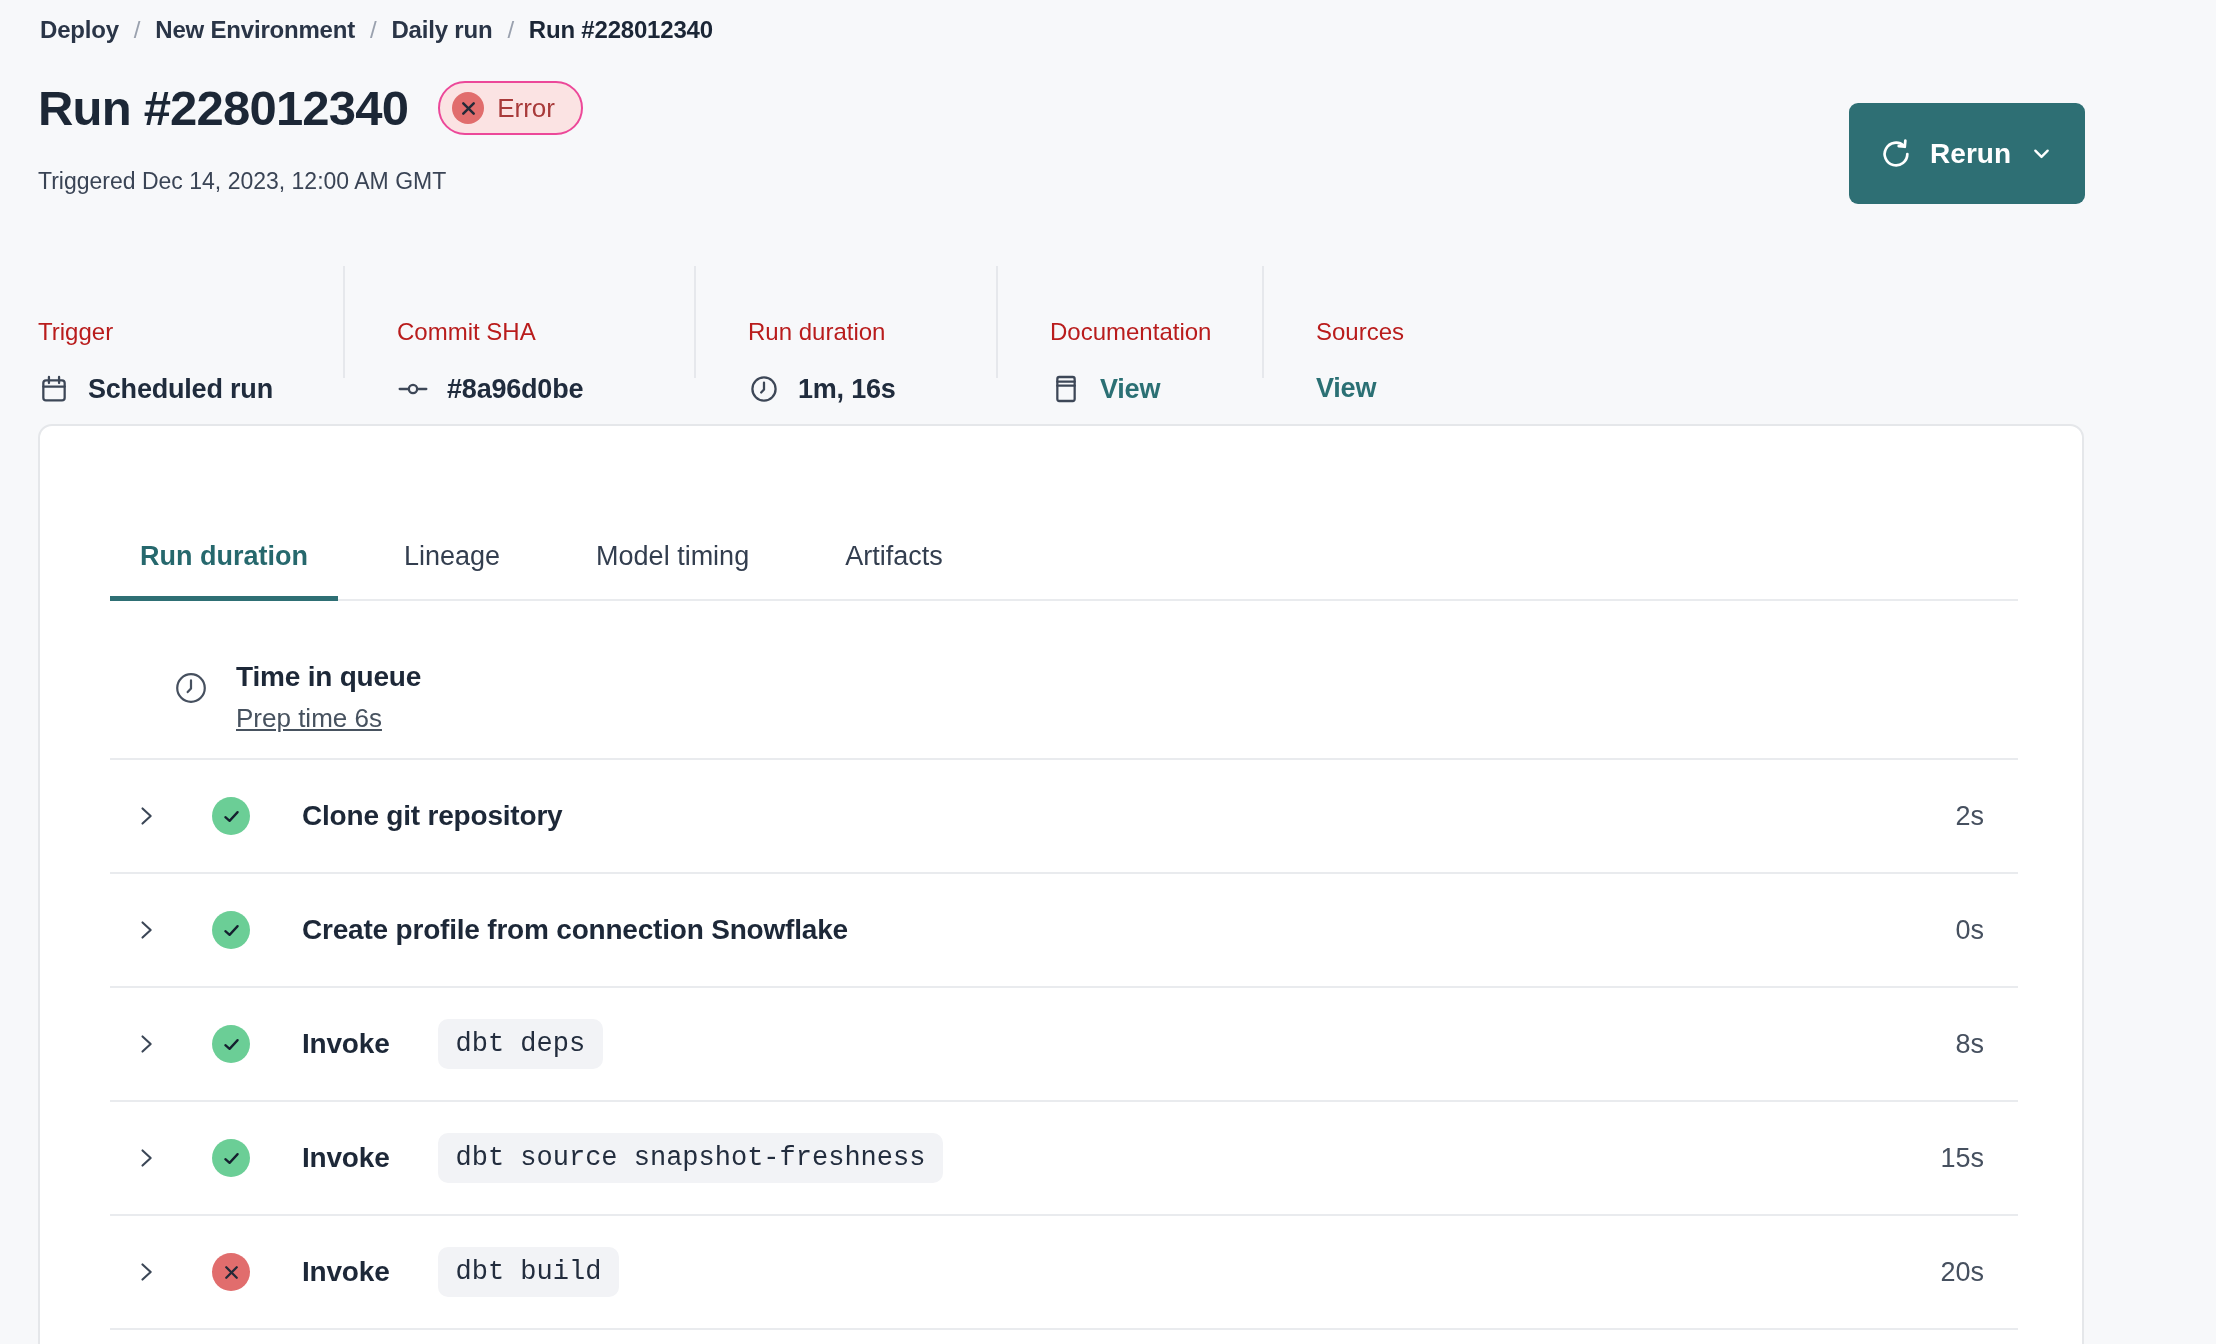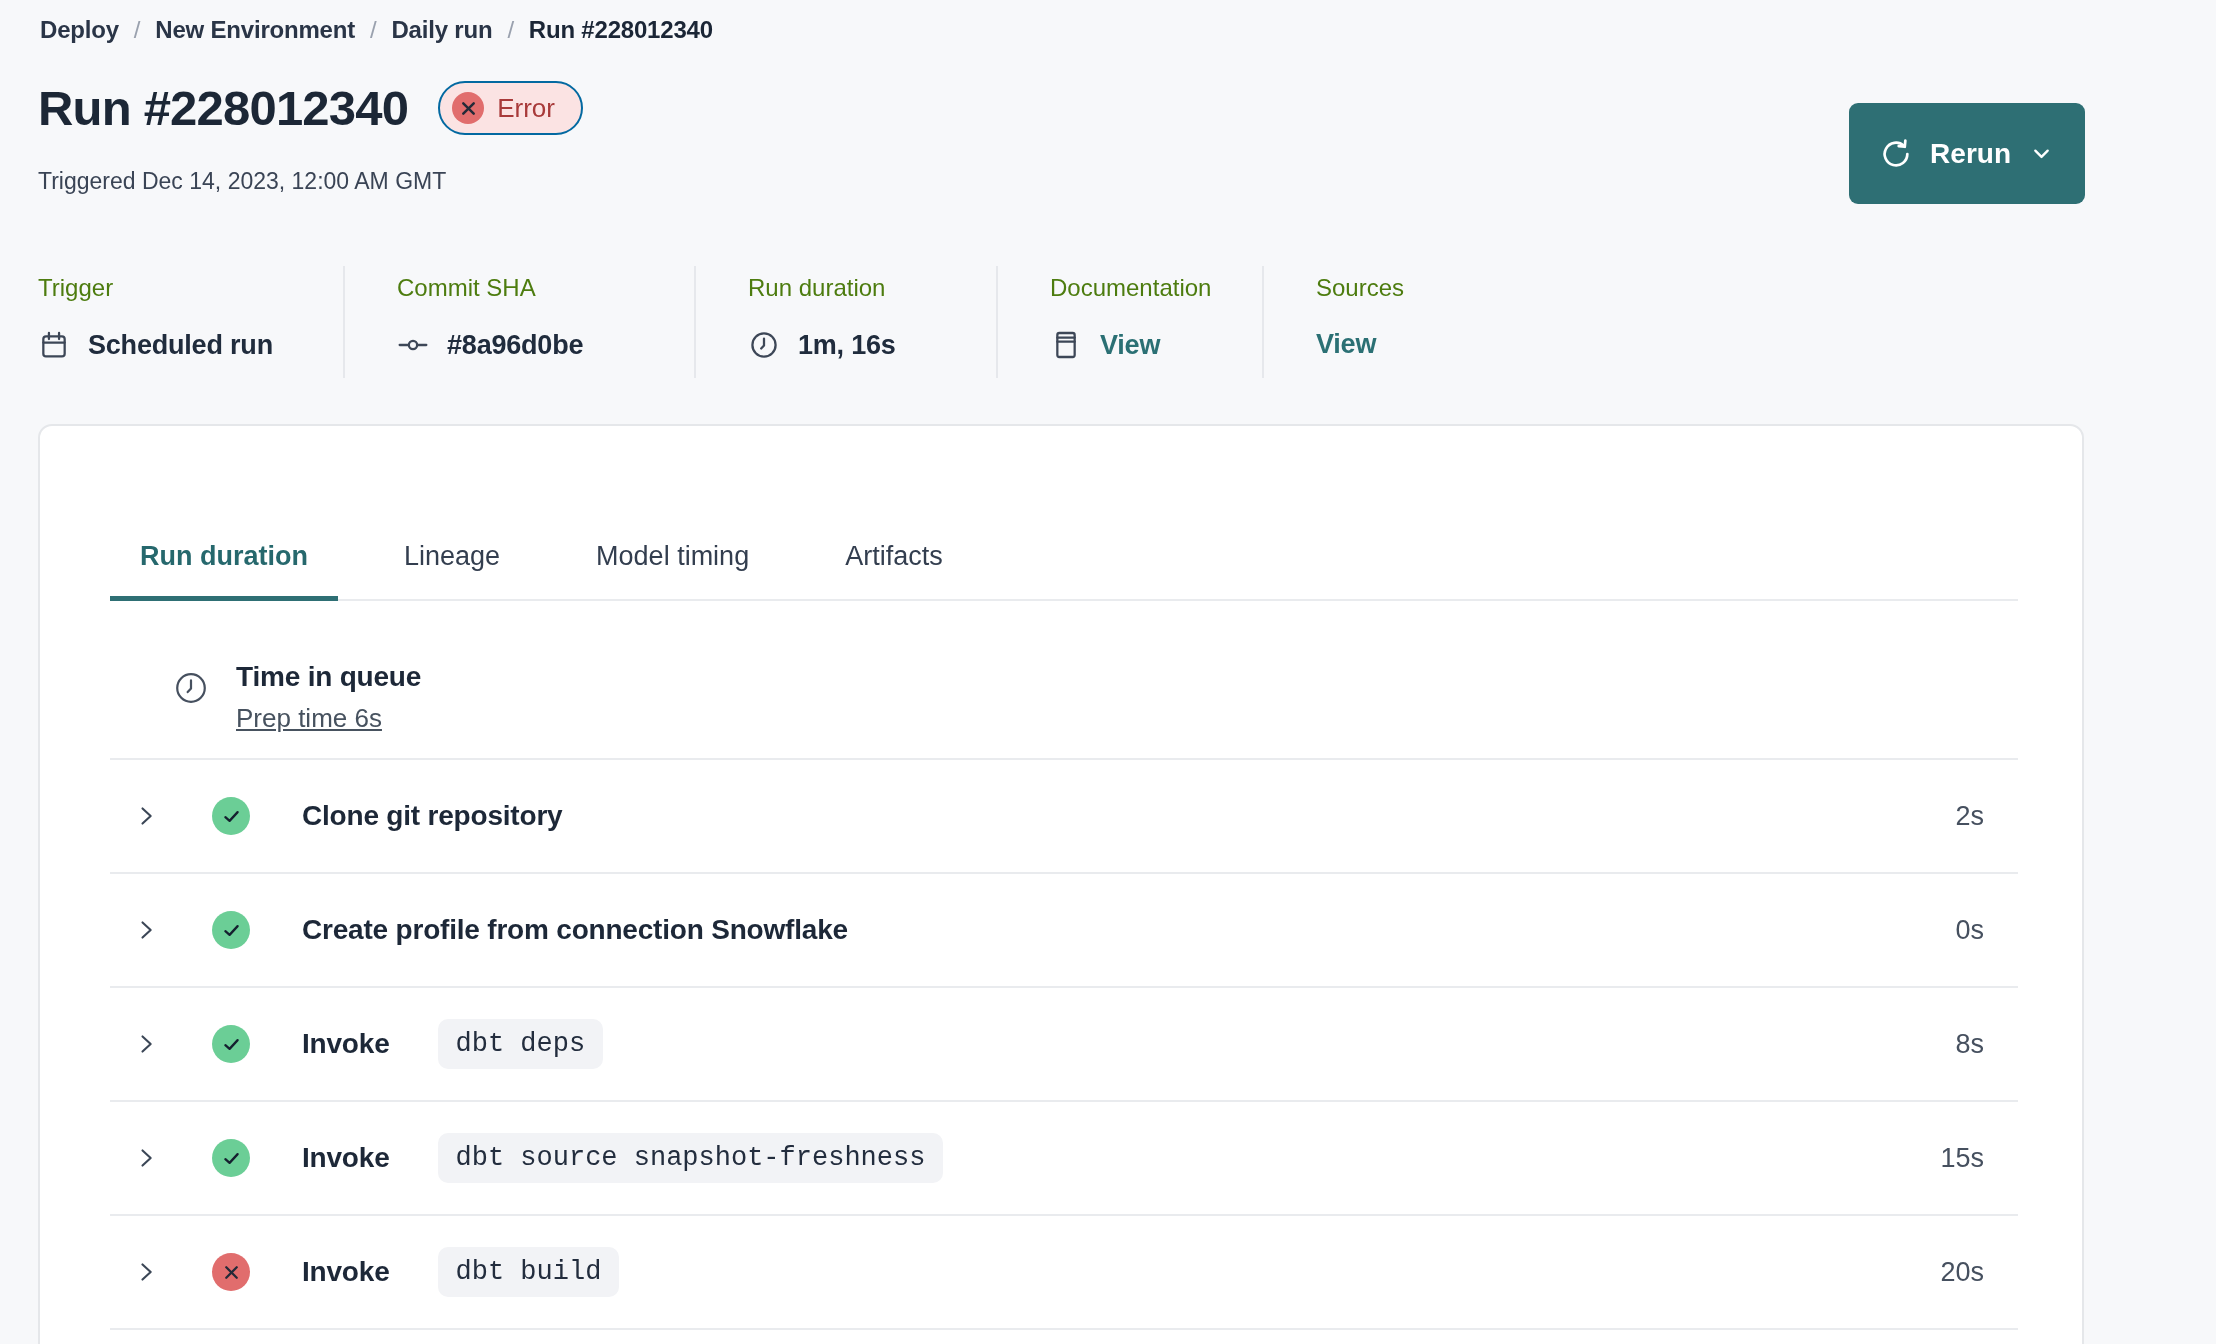--- a/index.html
+++ b/index.html
@@ -18,21 +18,21 @@
     font-size: 24px; font-weight: 700; color: #2a3547; letter-spacing: -0.2px;
   }
   .bc-sep { color: #9aa1ae; font-weight: 400; }
   .bc-item.current { color: #1b2636; }
 
   
   .header { position: absolute; left: 38px; top: 78px; display: flex; align-items: center; gap: 30px; }
   .page-title { margin: 0; font-size: 49px; font-weight: 700; color: #1c2736; letter-spacing: -0.8px; line-height: 60px; }
   .status-badge {
     display: inline-flex; align-items: center; gap: 13px;
-    background: #fbe3e3; border: 2px solid #0369a1; border-radius: 999px;
+    background: #fbe3e3; border: 2px solid #ec4899; border-radius: 999px;
     padding: 9px 26px 9px 12px; box-sizing: border-box;
   }
   .badge-circle { width: 32px; height: 32px; border-radius: 50%; background: #e16d6d;
     display: flex; align-items: center; justify-content: center; flex: none; }
   .badge-label { font-size: 26px; color: #a83a3a; }
   .triggered { position: absolute; left: 38px; top: 168px; font-size: 23px; color: #3a4455; }
 
   .rerun-button {
     position: absolute; top: 103px; right: 131px; height: 101px; min-width: 213px;
     background: #2e6f74; border: none; border-radius: 9px; color: #fff;
@@ -42,21 +42,21 @@
   .rerun-button svg { display: block; }
 
   
   .meta-row { position: absolute; left: 38px; top: 266px; display: flex; height: 112px; }
   .meta-col { box-sizing: border-box; border-right: 2px solid #e6e8ec; padding-top: 8px; }
   .meta-col:nth-child(1) { width: 307px; }
   .meta-col:nth-child(2) { width: 351px; padding-left: 52px; }
   .meta-col:nth-child(3) { width: 302px; padding-left: 52px; }
   .meta-col:nth-child(4) { width: 266px; padding-left: 52px; }
   .meta-col:nth-child(5) { width: auto; min-width: 170px; padding-left: 52px; border-right: none; }
-  .meta-label { font-size: 24px; color: #4d7c0f; margin-bottom: 27px; }
+  .meta-label { font-size: 24px; color: #b91c1c; margin-bottom: 27px; margin-top: 44px; }
   .meta-value { display: flex; align-items: center; gap: 18px; font-size: 27px; font-weight: 700; color: #202c3d; letter-spacing: -0.2px; }
   .meta-icon { display: flex; flex: none; }
   .meta-value-text.link { color: #2b7074; }
 
   
   .card {
     position: absolute; left: 38px; top: 424px; width: 2046px; height: 1000px;
     background: #fff; border: 2px solid #e5e7ea; border-radius: 14px;
     box-sizing: border-box; padding: 0 64px 0 70px;
   }

